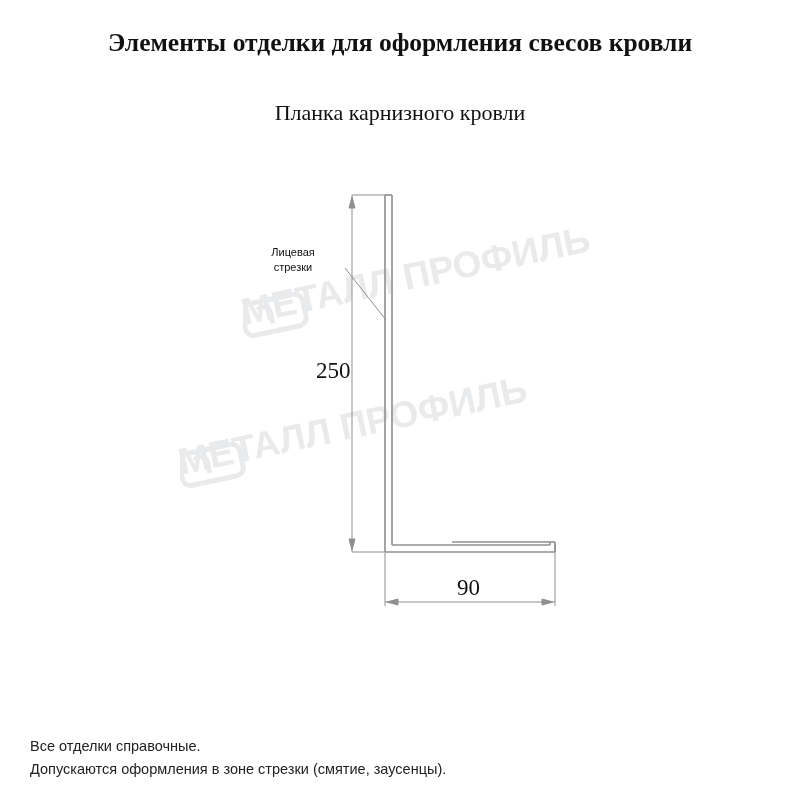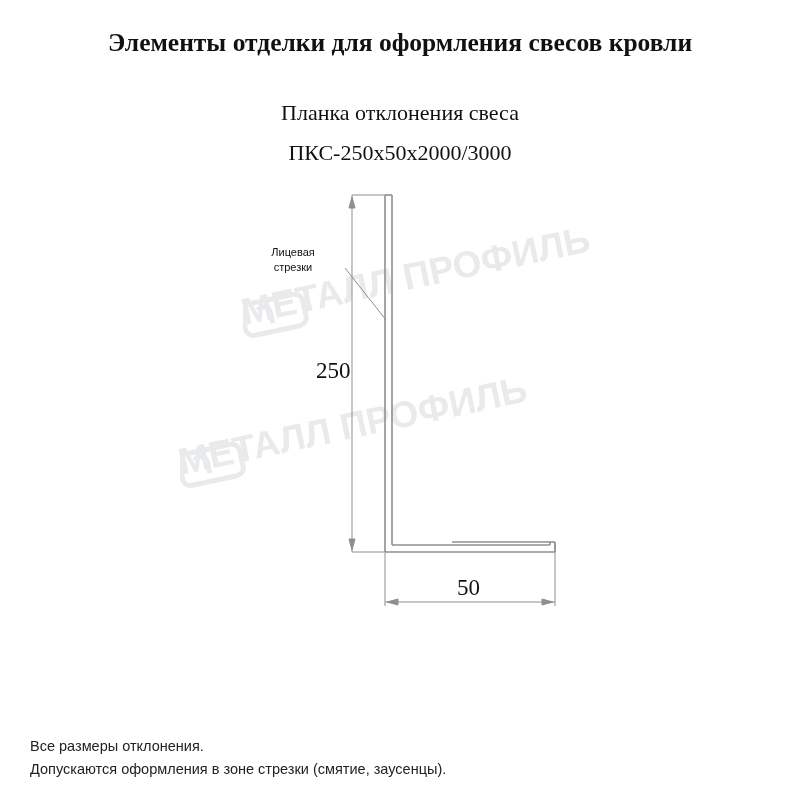--- a/index.html
+++ b/index.html
@@ -133,22 +133,21 @@
   .footnotes div {
     white-space: nowrap;
   }
 </style>
 </head>
 <body>
 
 <div class="page">
 
   <div class="main-title">Элементы отделки для оформления свесов кровли</div>
-  <div class="sub-title-1">Планка отклонения свеса</div>
-  <div class="sub-title-2">ПКС-250х50х2000/3000</div>
+  <div class="sub-title-1">Планка карнизного кровли</div>
 
   <div class="watermark wm-1">МЕТАЛЛ ПРОФИЛЬ</div>
   <div class="watermark wm-2">МЕТАЛЛ ПРОФИЛЬ</div>
 
   <svg class="wm-logo" style="left:243px; top:288px;" width="70" height="52" viewBox="0 0 70 52">
     <g transform="rotate(-12 35 26)" fill="none" stroke="#e9eaec" stroke-width="5">
       <path d="M8 10 h24 a10 10 0 0 1 0 0 v0 h22 a8 8 0 0 1 8 8 v16 a8 8 0 0 1 -8 8 h-46 a8 8 0 0 1 -8 -8 v-16 a8 8 0 0 1 8 -8 z"></path>
       <path d="M16 18 a7 7 0 0 1 12 5 v11"></path>
     </g>
   </svg>
@@ -207,20 +206,20 @@
       </g>
     </svg>
   </div>
 
   <div class="annot annot-face">
     <span>Лицевая</span><br>
     <span>стрезки</span>
   </div>
 
   <div class="dim-text dim-250">250</div>
-  <div class="dim-text dim-50">50</div>
+  <div class="dim-text dim-50">90</div>
 
   <div class="footnotes">
-    <div>Все размеры отклонения.</div>
+    <div>Все отделки справочные.</div>
     <div>Допускаются оформления в зоне стрезки (смятие, заусенцы).</div>
   </div>
 
 </div>
 
 </body></html>

